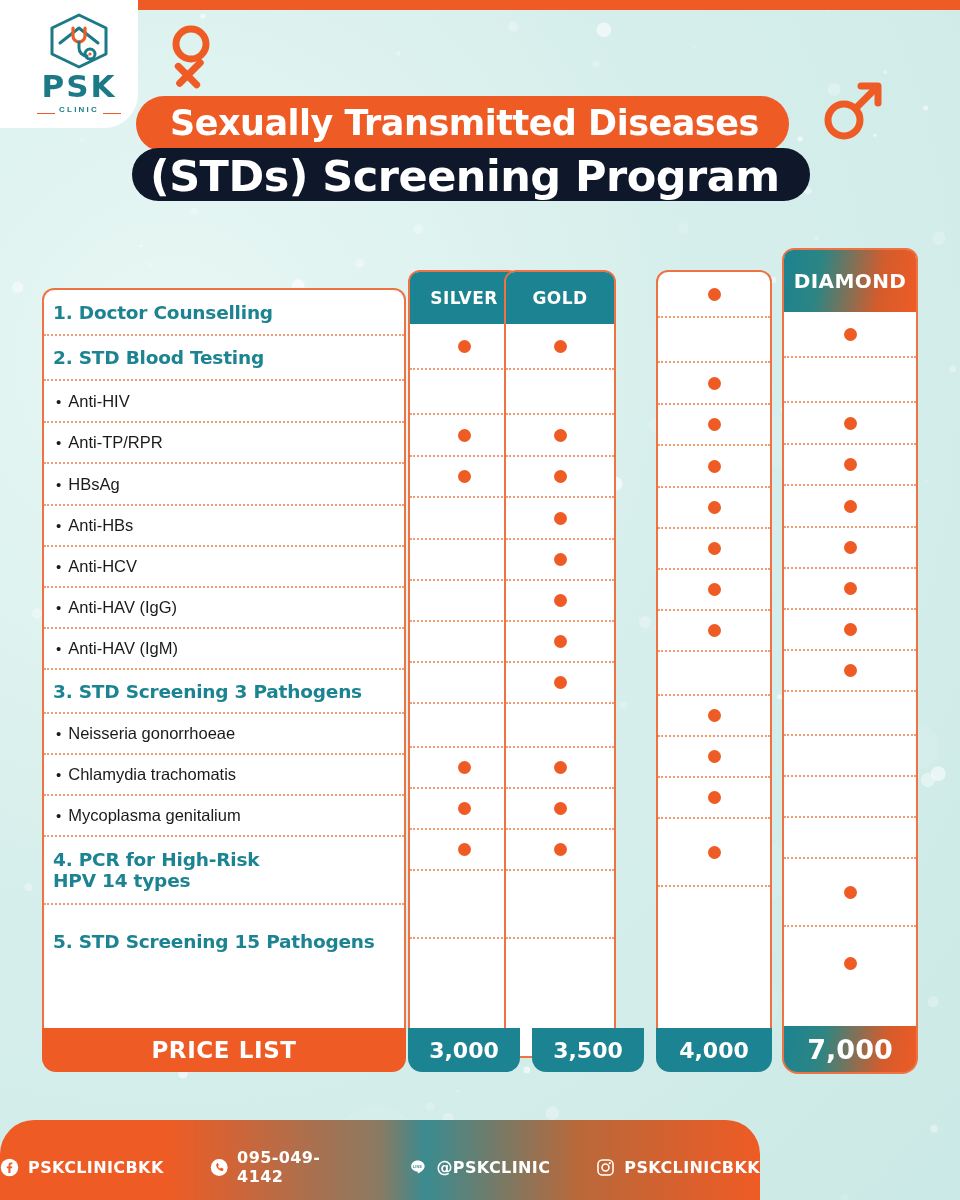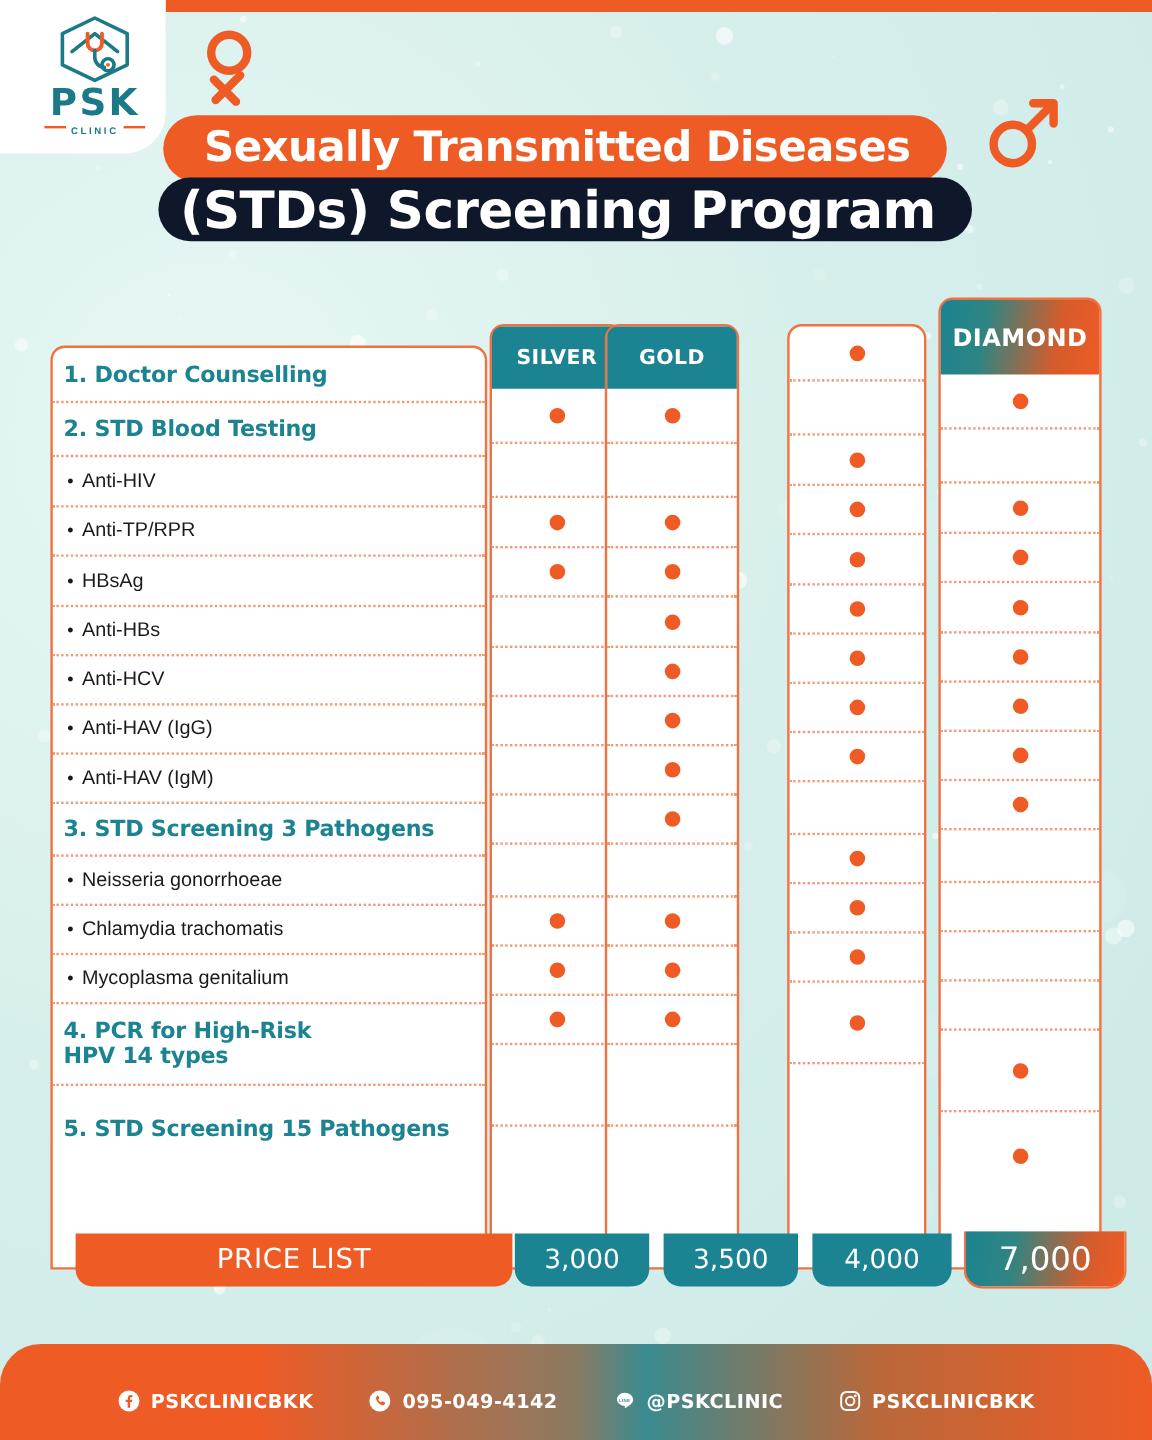--- a/index.html
+++ b/index.html
@@ -26,21 +26,21 @@
     background:#fff; border-bottom-right-radius:34px; z-index:6;
     display:flex; align-items:center; justify-content:center;padding-left:20px;
   }
   .logo-inner{ width:104px; text-align:center; margin-top:-2px;}
   .logo-mark{ display:block; margin:0 auto; }
   .logo-psk{
     font-family:"DejaVu Sans", sans-serif;
     font-weight:bold; font-size:31px; color:#1b7a86;
     letter-spacing:2px; line-height:1; margin-top:1px;
   }
-  .logo-clinic-row{ display:flex; align-items:flex-start; justify-content:center; gap:4px; margin-top:3px;}
+  .logo-clinic-row{ display:flex; align-items:flex-end; justify-content:center; gap:4px; margin-top:3px;}
   .logo-rule{ height:1.5px; width:18px; background:#ef5b25; }
   .logo-clinic{ font-size:8px; color:#1b7a86; letter-spacing:2.2px; font-weight:bold;}
 
   
   .sym{ position:absolute; z-index:3; }
   .sym-female{ left:165px; top:22px; }
   .sym-male{ left:820px; top:78px; }
 
   
   .headline{ position:absolute; left:136px; top:96px; z-index:4; }
@@ -114,38 +114,37 @@
   .dotcol{ position:relative; }
   .dotrow{ display:flex; align-items:center; justify-content:center; border-bottom:2px dotted #ef9b74;}
   .dotrow:last-child{ border-bottom:none; }
   .dot{ width:13px; height:13px; border-radius:50%; background:#ef5b25; }
 
   
   .price-strip{ position:absolute; left:0; top:1028px; width:960px; height:44px; z-index:5;}
   .price-cell{
     position:absolute; top:0; height:44px;
     display:flex; align-items:center; justify-content:center;
-    color:#fff; font-family:"DejaVu Sans", sans-serif; font-weight:normal;
+    color:#fff; font-family:"DejaVu Sans", sans-serif; font-weight:bold;
     border-radius:0 0 14px 14px;
-    margin-left:21px;
   }
   #price-label{ left:42px; width:364px; background:#ef5b25; font-size:23px; letter-spacing:0.6px;
                 border-radius:0 0 14px 14px; }
   #price-silver  { left:408px; width:112px; background:#1b8391; font-size:22px; }
   #price-gold    { left:532px; width:112px; background:#1b8391; font-size:22px; }
   #price-platinum{ left:656px; width:116px; background:#1b8391; font-size:22px; }
   #price-diamond {
     left:782px; width:136px; height:48px; top:-2px; font-size:27px;
     background:linear-gradient(100deg,#1b8391 0%, #2f8582 30%, #d45c2c 75%, #ef5b25 100%);
     border:2px solid #ef7342; border-top:none; border-radius:0 0 16px 16px;
   }
 
   
   .footer{
-    position:absolute; left:0; bottom:0; width:960px; height:80px; z-index:6;
+    position:absolute; left:0; bottom:0; width:760px; height:80px; z-index:6;
     background:linear-gradient(90deg,#ef5b25 0%, #ef5b25 22%, #8a7a62 50%, #3a8b90 56%, #b9683a 76%, #ef5b25 100%);
     border-radius:34px 34px 0 0;
     display:flex; align-items:center; justify-content:center; gap:46px;
     padding-top:14px;
   }
   .f-item{ display:flex; align-items:center; gap:9px; color:#fff;
            font-family:"DejaVu Sans", sans-serif; font-weight:bold; font-size:16px; letter-spacing:0.4px;}
 </style>
 </head>
 <body>

